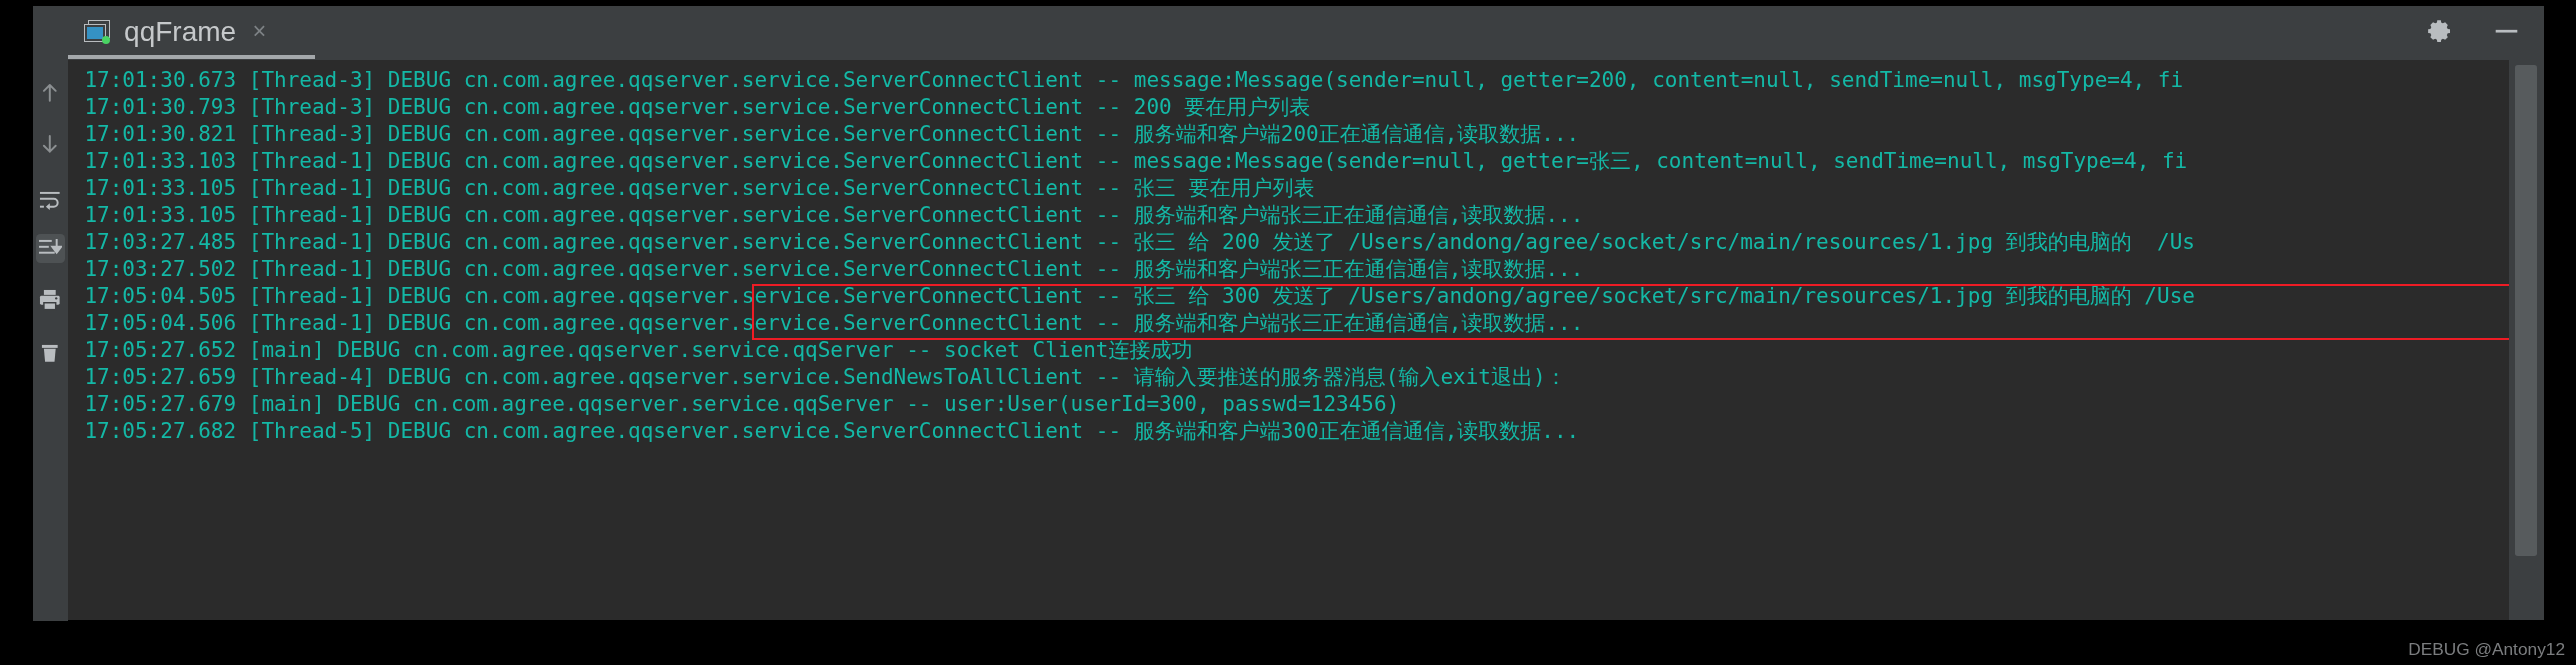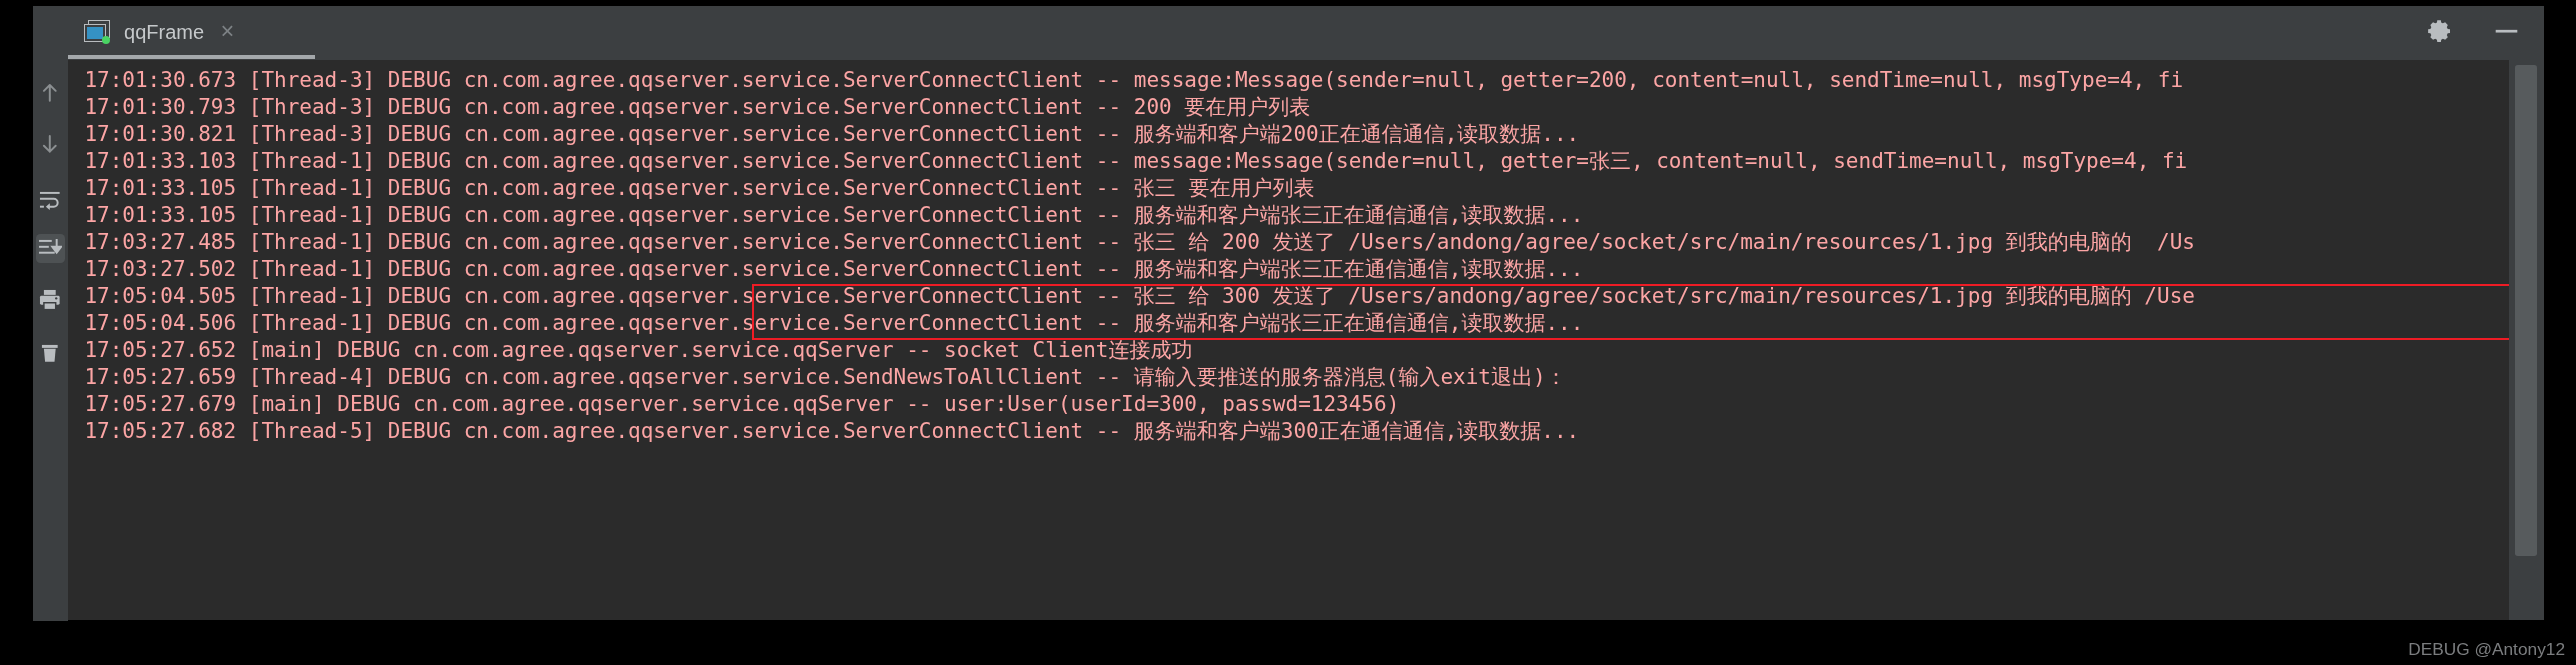--- a/index.html
+++ b/index.html
@@ -83,21 +83,21 @@
   .frame-icon .dot {
     position: absolute;
     left: 17.3px; top: 15.5px;
     width: 8.2px; height: 8.2px;
     border-radius: 50%;
     background: #49d463;
   }
   #tab-label {
     color: #c6c9cb;
     font-family: "Liberation Sans", sans-serif;
-    font-size: 20px;
+    font-size: 28px;
     white-space: nowrap;
   }
   #tab-close {
     color: #7d8285;
     font-family: "Liberation Sans", sans-serif;
     font-size: 23.6px;
     line-height: 1;
     cursor: pointer;
     margin-left: 3.6px;
   }
@@ -153,21 +153,21 @@
     left: 0;
     top: 0;
     padding-top: 7.3px;
     white-space: pre;
   }
   .logline {
     height: 27px;
     line-height: 27px;
     font-family: "DejaVu Sans Mono", monospace;
     font-size: 21px;
-    color: #fca5a5;
+    color: #14b8a6;
     letter-spacing: 0px;
     padding-left: 16.4px;
     white-space: pre;
   }
 
   
   #redbox {
     position: absolute;
     left: 684px;
     top: 205px;

